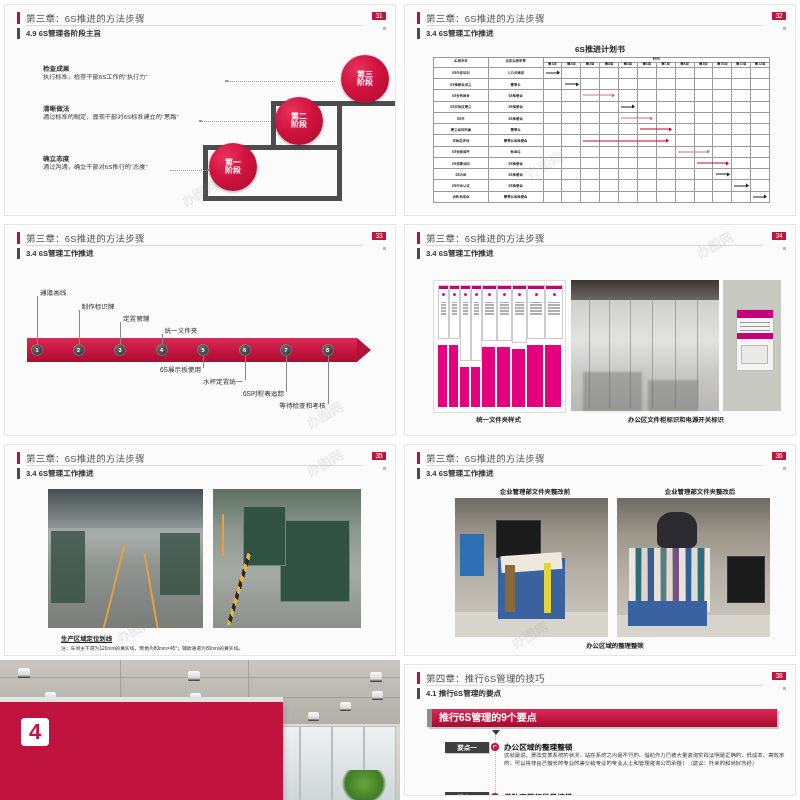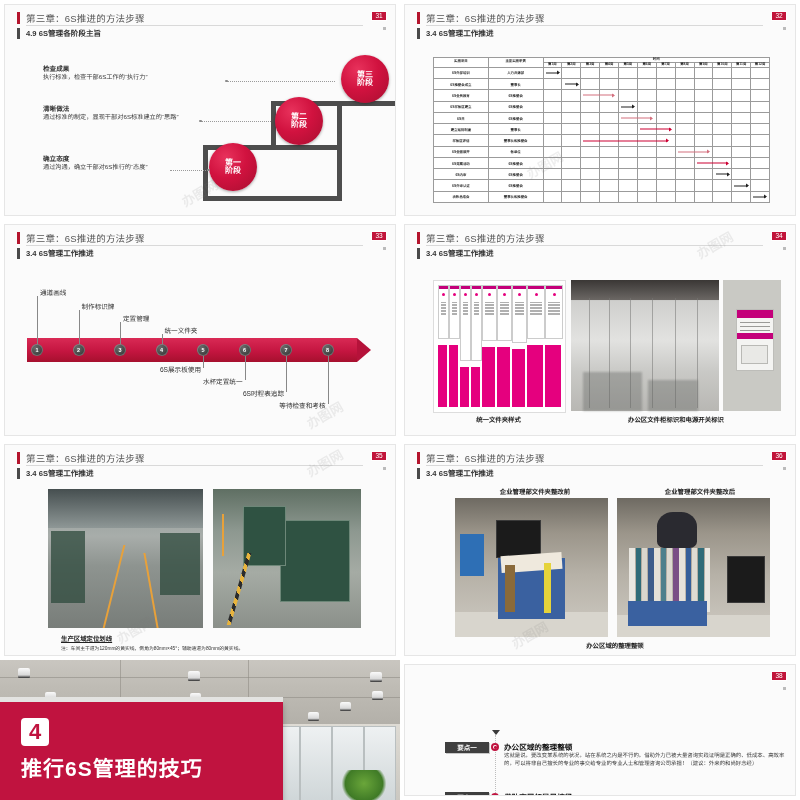--- a/index.html
+++ b/index.html
@@ -240,20 +240,21 @@
       <div class="hdr">
         <div class="bar1"></div>
         <div class="bar2"></div>
         <div class="t1">第三章：6S推进的方法步骤</div>
         <div class="rule"></div>
         <div class="t2">3.4 6S管理工作推进</div>
       </div>
       <div class="pageno">32</div>
       <div class="rtick"></div>
 
+      <div class="gtitle">6S推进计划书</div>
       <div class="gwrap">
         <table class="gantt">
           <thead>
             <tr>
               <th class="col-a" rowspan="2">实施项目</th>
               <th class="col-b" rowspan="2">主要实施职责</th>
               <th colspan="12">时间</th>
             </tr>
             <tr id="gantt-weeks">
                 <th>第1周</th>
@@ -840,30 +841,40 @@
     <div class="wallbg"></div>
     <div class="glass" style="left:268px;top:66px;width:30px;height:74px;"></div>
     <div class="glass" style="left:300px;top:66px;width:30px;height:74px;"></div>
     <div class="glass" style="left:332px;top:66px;width:30px;height:74px;"></div>
     <div class="glass" style="left:364px;top:66px;width:30px;height:74px;"></div>
     <div class="plant"></div>
 
     <div class="redpanel">
       <div class="top"></div>
       <div class="numbox">4</div>
-      <div class="bigttl">推行6S管理的技巧</div>
     </div>
   </div>
 
   <div class="slide">
     <div class="slide-inner">
 
+      <div class="hdr">
+        <div class="bar1"></div>
+        <div class="bar2"></div>
+        <div class="t1">第四章：推行6S管理的技巧</div>
+        <div class="rule"></div>
+        <div class="t2">4.1 推行6S管理的要点</div>
+      </div>
       <div class="pageno">38</div>
       <div class="rtick"></div>
 
+      <div class="banner">
+        <span class="lcap"></span>
+        <span>推行6S管理的9个要点</span>
+      </div>
 
       <div class="caret" style="left:87px;top:65px;"></div>
       <div class="vline" style="left:90px;top:70px;height:62px;"></div>
 
       <div class="ptag" style="left:40px;top:77px;">要点一</div>
       <div class="bullet-ring" style="left:86px;top:78px;"></div>
       <div class="pt-h" style="left:99px;top:76px;">办公区域的整理整顿</div>
       <div class="pt-b" style="left:99px;top:86px;">这就是说，要改变某系统的状况，站在系统之内是不行的。借助外力已被大量咨询实践证明是正确的、低成本、高效率的，可以将非自己擅长的专业的事交给专业的专业人士和管理咨询公司承担！（建议：外来的和尚好念经）</div>
 
       <div class="ptag" style="left:40px;top:127px;">要点二</div>

